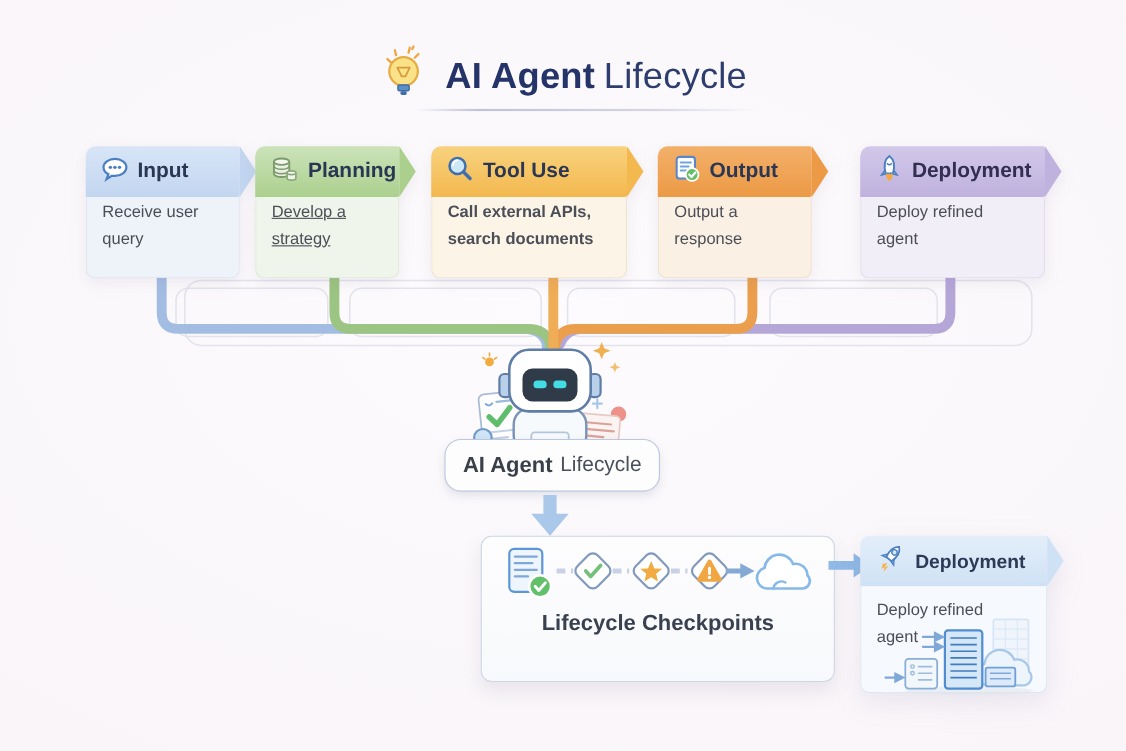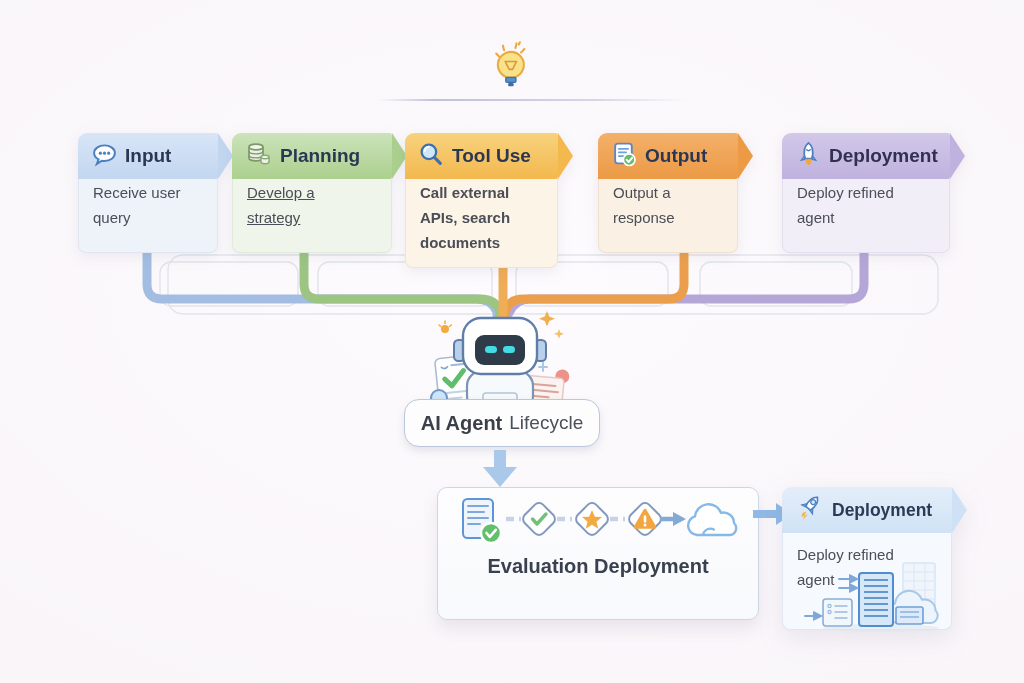--- a/index.html
+++ b/index.html
@@ -30,26 +30,26 @@
   .stage-label{font-size:19px;font-weight:700;color:#2b3752;white-space:nowrap;}
   .stage-body{background:var(--body);border:1px solid var(--bodyline);border-top:none;
     border-radius:0 0 8px 8px;min-height:74px;box-sizing:border-box;padding:2px 12px 12px 14px;}
   .stage-body p{margin:0;font-size:15px;line-height:1.65;color:#4b4e57;}
 
   .stage-input  {left:78px;  width:140px; --tip:#c2d6f0; }
   .stage-input  .stage-header{background:linear-gradient(180deg,#d8e5f7,#c2d6f0);}
   .stage-input  {--body:#eef2f9; --bodyline:#e0e6f0;}
   .stage-input  .stage-body p{max-width:108px;}
 
-  .stage-planning{left:232px; width:160px; --tip:#abd08e;}
+  .stage-planning{left:232px; width:131px; --tip:#abd08e;}
   .stage-planning .stage-header{background:linear-gradient(180deg,#cce3ba,#abd08e);}
   .stage-planning{--body:#eff5ea; --bodyline:#e0ead8;}
   .stage-planning .stage-body p{max-width:100px;text-decoration:underline;}
 
-  .stage-tool   {left:405px; width:153px; --tip:#f3b84e;}
+  .stage-tool   {left:392px; width:178px; --tip:#f3b84e;}
   .stage-tool   .stage-header{background:linear-gradient(180deg,#f8d27e,#f3b84e);}
   .stage-tool   {--body:#fbf4e7; --bodyline:#f0e5d0;}
   .stage-tool   .stage-body p{max-width:152px;font-weight:bold;}
 
   .stage-output {left:598px; width:140px; --tip:#ec9a45;}
   .stage-output .stage-header{background:linear-gradient(180deg,#f3b06a,#ec9a45);}
   .stage-output {--body:#faf0e4; --bodyline:#efe1cf;}
   .stage-output .stage-body p{max-width:100px;}
 
   .stage-deploy {left:782px; width:168px; --tip:#bfb2de;}
@@ -109,20 +109,21 @@
           <line x1="24" y1="3" x2="23" y2="7"></line>
             <line x1="31" y1="8" x2="28" y2="11"></line>
           <line x1="27" y1="2" x2="26" y2="4"></line>
         </g>
         <circle cx="19" cy="22" r="11.5" fill="#fae289" stroke="#e8ab42" stroke-width="1.8"></circle>
         <path d="M14,19 h10 l-3.5,7 h-3 z" fill="none" stroke="#d89a3a" stroke-width="1.4" stroke-linejoin="round"></path>
         <rect x="14.5" y="33" width="9" height="4.5" rx="1.2" fill="#5b8fc9" stroke="#3f6ea6" stroke-width="1.2"></rect>
         <rect x="16.5" y="38" width="5" height="3" rx="1.2" fill="#3f6ea6"></rect>
       </svg>
     </span>
+    <div class="title-text"><span class="bold">AI Agent</span><span class="reg">Lifecycle</span></div>
   </div>
   <div class="title-underline"></div>
 
   <svg class="connectors">
     <g fill="none" stroke="#e2e3ec" stroke-width="1.4">
       <rect x="168" y="255" width="770" height="59" rx="15"></rect>
       <rect x="160" y="262" width="138" height="44" rx="11"></rect>
       <rect x="318" y="262" width="174" height="44" rx="11"></rect>
       <rect x="516" y="262" width="152" height="44" rx="11"></rect>
       <rect x="700" y="262" width="152" height="44" rx="11"></rect>
@@ -318,21 +319,21 @@
       </g>
       <g>
         <line x1="213" y1="24" x2="227" y2="24" stroke="#84a9d4" stroke-width="4.5"></line>
         <polygon points="226,17 239,24 226,31" fill="#84a9d4"></polygon>
       </g>
       <g>
         <path d="M250,40 a9.5,9.5 0 0 1 -2,-18.6 a13.5,13.5 0 0 1 26,-3.6 a10.5,10.5 0 0 1 13,10.2 a7,7 0 0 1 -4,12 z" fill="#ffffff" stroke="#86b9e8" stroke-width="2.4" stroke-linejoin="round"></path>
         <path d="M256,40 a7.5,7.5 0 0 1 11,-5.5" fill="none" stroke="#86b9e8" stroke-width="2.2" stroke-linecap="round"></path>
       </g>
     </svg>
-    <div class="eval-title">Evaluation Deployment</div>
+    <div class="eval-title">Lifecycle Checkpoints</div>
   </div>
 
   <svg class="right-arrow" width="40" height="24">
     <polygon points="0,8 23,8 23,1 39,12 23,23 23,16 0,16" fill="#8fb9e6"></polygon>
   </svg>
 
   <div class="deploy-card">
     <div class="stage-header">
       <span>
         <svg width="30" height="30" viewBox="0 0 30 30">

